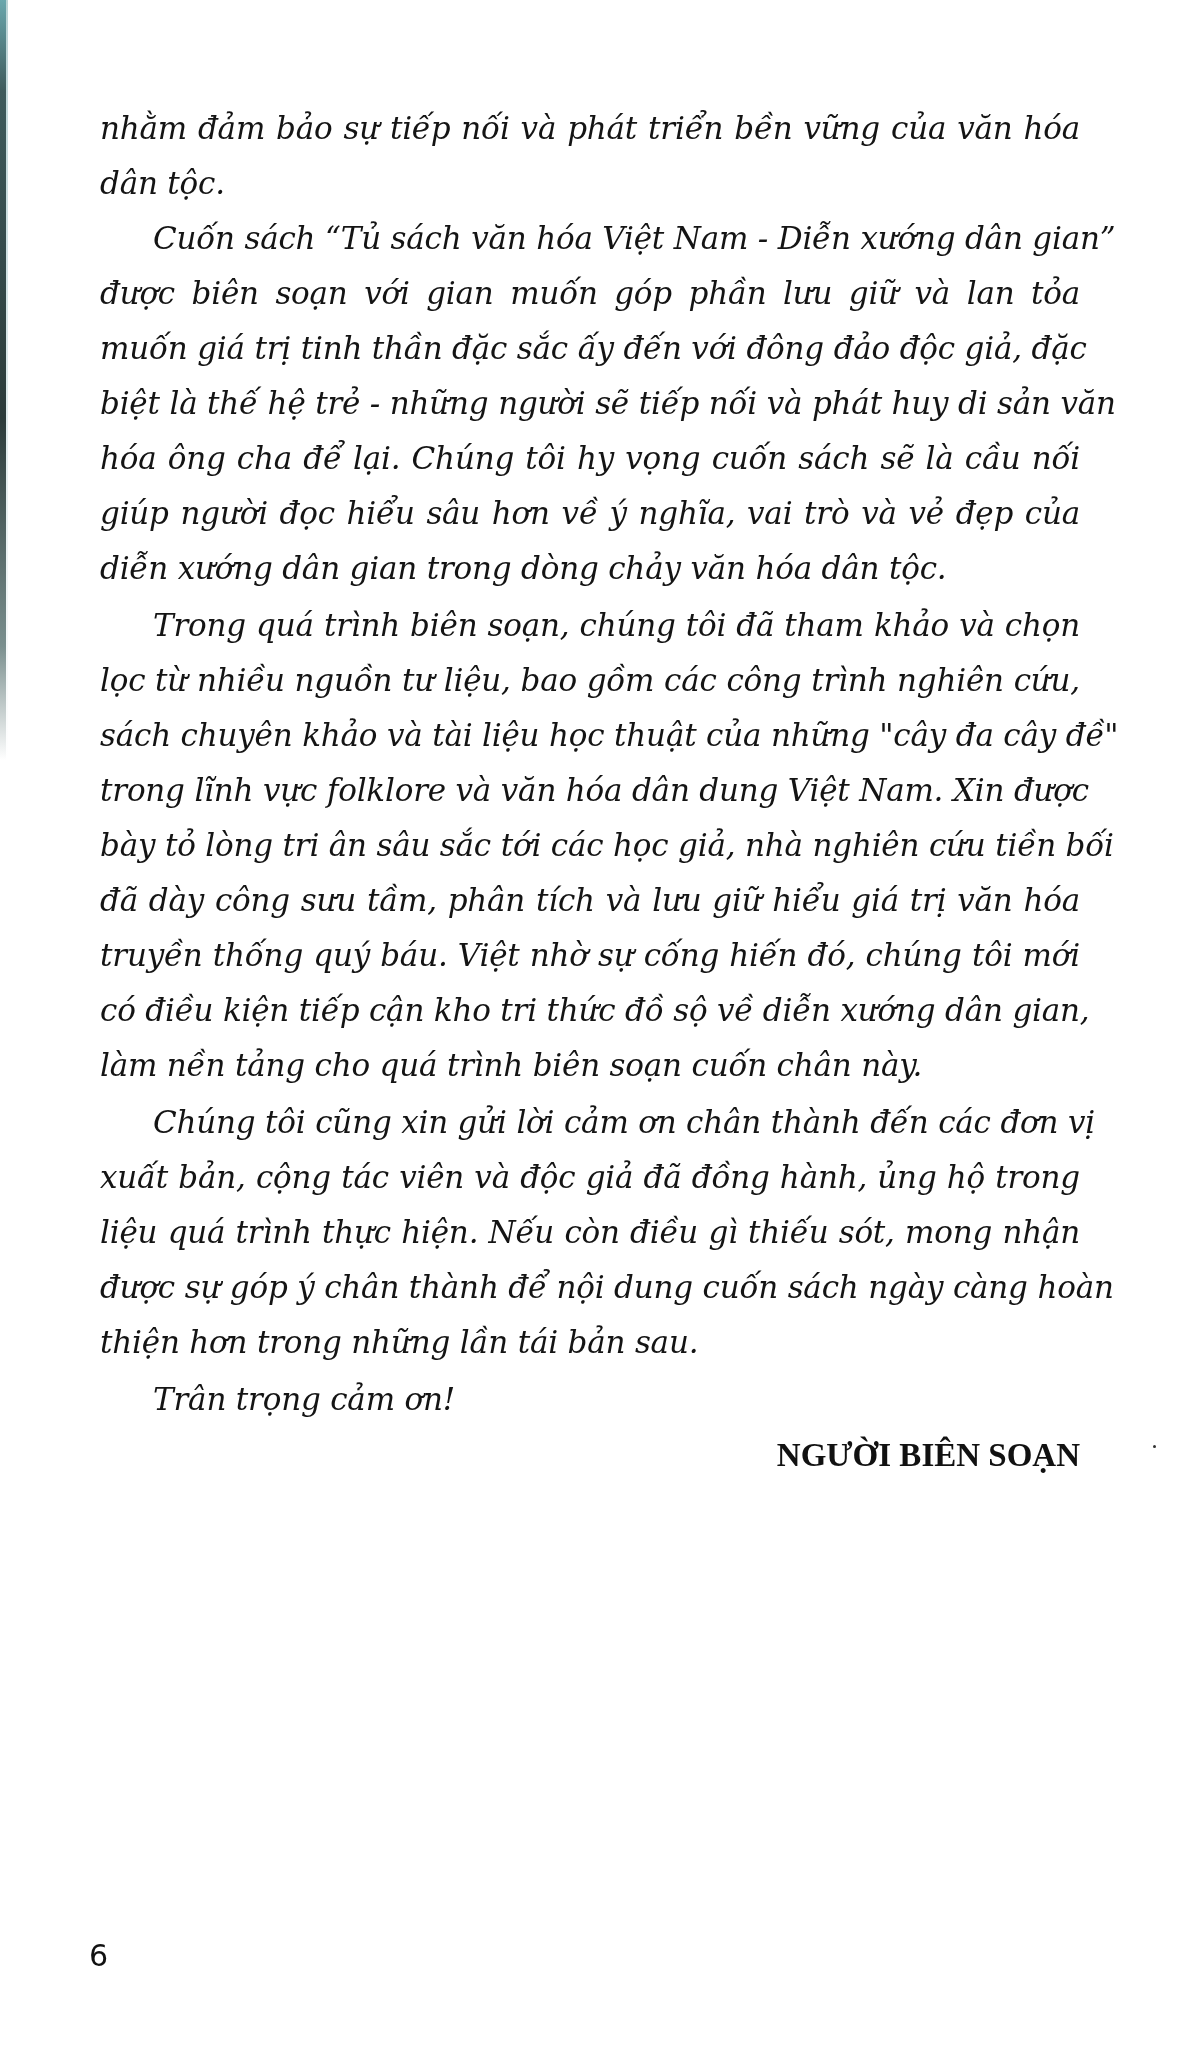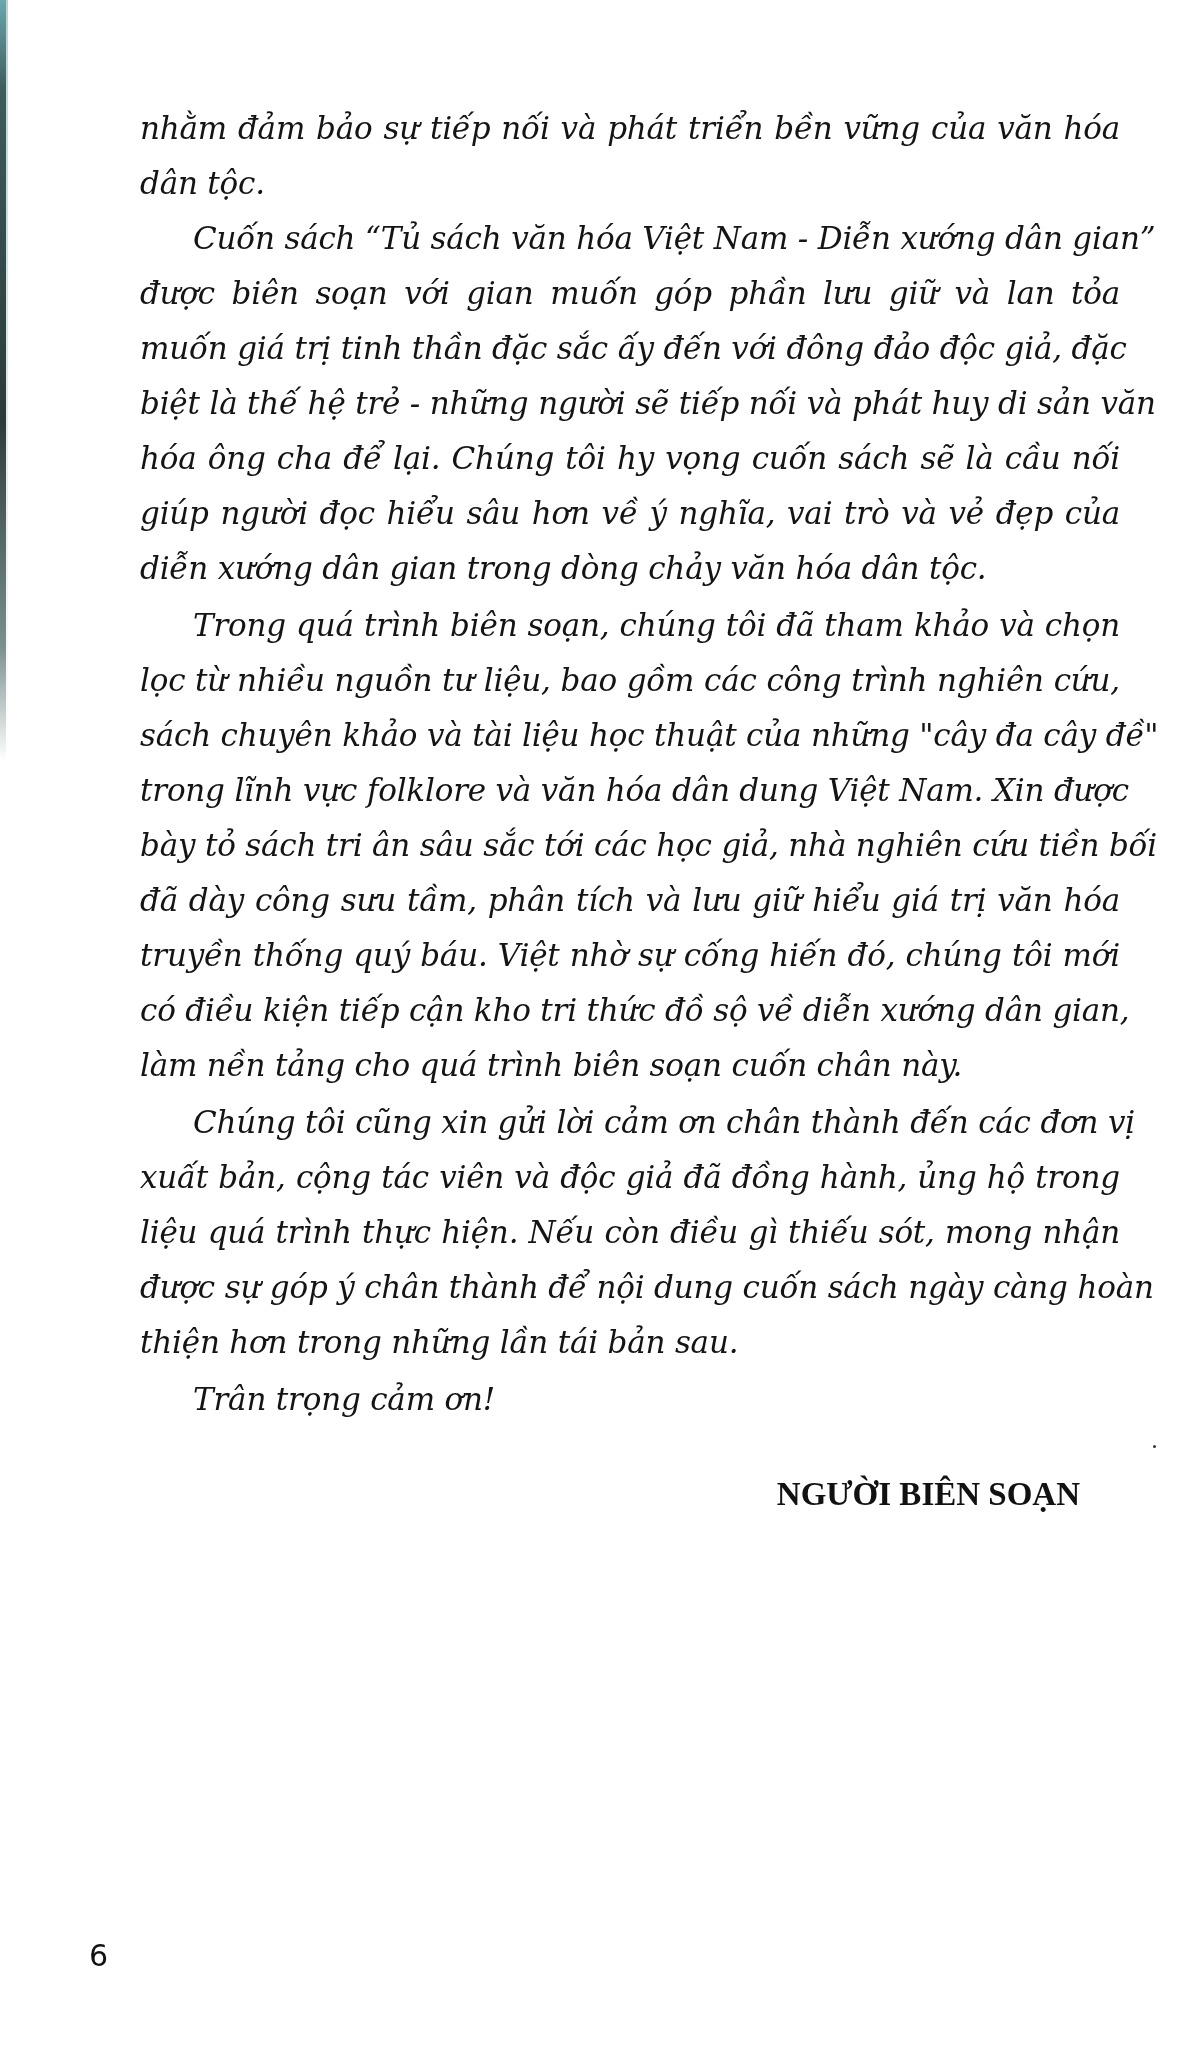--- a/index.html
+++ b/index.html
@@ -40,21 +40,20 @@
   }
   .line {
     position: absolute;
     left: 0;
     height: 56px;
     line-height: 56px;
     font-size: 31px;
     font-style: italic;
     white-space: nowrap;
     letter-spacing: -0.2px;
-    margin-left: 40px;
   }
   .line.justify {
     width: 980px;
     text-align: justify;
     text-align-last: justify;
   }
   .line.indent {
     left: 53px;
   }
   .line.indent.justify {
@@ -62,21 +61,20 @@
   }
   .signature {
     position: absolute;
     right: 98px;
     top: 1437px;
     font-family: "Liberation Serif", "DejaVu Serif", serif;
     font-weight: bold;
     font-size: 33px;
     letter-spacing: 0px;
     color: #111;
-    margin-top: 39px;
   }
   .page-number {
     position: absolute;
     left: 89px;
     top: 1938px;
     font-family: "DejaVu Sans", "Liberation Sans", sans-serif;
     font-size: 30px;
     color: #111;
   }
   .speck {
@@ -104,21 +102,21 @@
   <div class="line justify" style="top:220px">muốn giá trị tinh thần đặc sắc ấy đến với đông đảo độc giả, đặc</div>
   <div class="line justify" style="top:275px">biệt là thế hệ trẻ - những người sẽ tiếp nối và phát huy di sản văn</div>
   <div class="line justify" style="top:330px">hóa ông cha để lại. Chúng tôi hy vọng cuốn sách sẽ là cầu nối</div>
   <div class="line justify" style="top:385px">giúp người đọc hiểu sâu hơn về ý nghĩa, vai trò và vẻ đẹp của</div>
   <div class="line" style="top:440px">diễn xướng dân gian trong dòng chảy văn hóa dân tộc.</div>
 
   <div class="line indent justify" style="top:497px">Trong quá trình biên soạn, chúng tôi đã tham khảo và chọn</div>
   <div class="line justify" style="top:552px">lọc từ nhiều nguồn tư liệu, bao gồm các công trình nghiên cứu,</div>
   <div class="line justify" style="top:607px">sách chuyên khảo và tài liệu học thuật của những "cây đa cây đề"</div>
   <div class="line justify" style="top:662px">trong lĩnh vực folklore và văn hóa dân dung Việt Nam. Xin được</div>
-  <div class="line justify" style="top:717px">bày tỏ sách tri ân sâu sắc tới các học giả, nhà nghiên cứu tiền bối</div>
+  <div class="line justify" style="top:717px">bày tỏ lòng tri ân sâu sắc tới các học giả, nhà nghiên cứu tiền bối</div>
   <div class="line justify" style="top:772px">đã dày công sưu tầm, phân tích và lưu giữ hiểu giá trị văn hóa</div>
   <div class="line justify" style="top:827px">truyền thống quý báu. Việt nhờ sự cống hiến đó, chúng tôi mới</div>
   <div class="line justify" style="top:882px">có điều kiện tiếp cận kho tri thức đồ sộ về diễn xướng dân gian,</div>
   <div class="line" style="top:937px">làm nền tảng cho quá trình biên soạn cuốn chân này.</div>
 
   <div class="line indent justify" style="top:994px">Chúng tôi cũng xin gửi lời cảm ơn chân thành đến các đơn vị</div>
   <div class="line justify" style="top:1049px">xuất bản, cộng tác viên và độc giả đã đồng hành, ủng hộ trong</div>
   <div class="line justify" style="top:1104px">liệu quá trình thực hiện. Nếu còn điều gì thiếu sót, mong nhận</div>
   <div class="line justify" style="top:1159px">được sự góp ý chân thành để nội dung cuốn sách ngày càng hoàn</div>
   <div class="line" style="top:1214px">thiện hơn trong những lần tái bản sau.</div>

